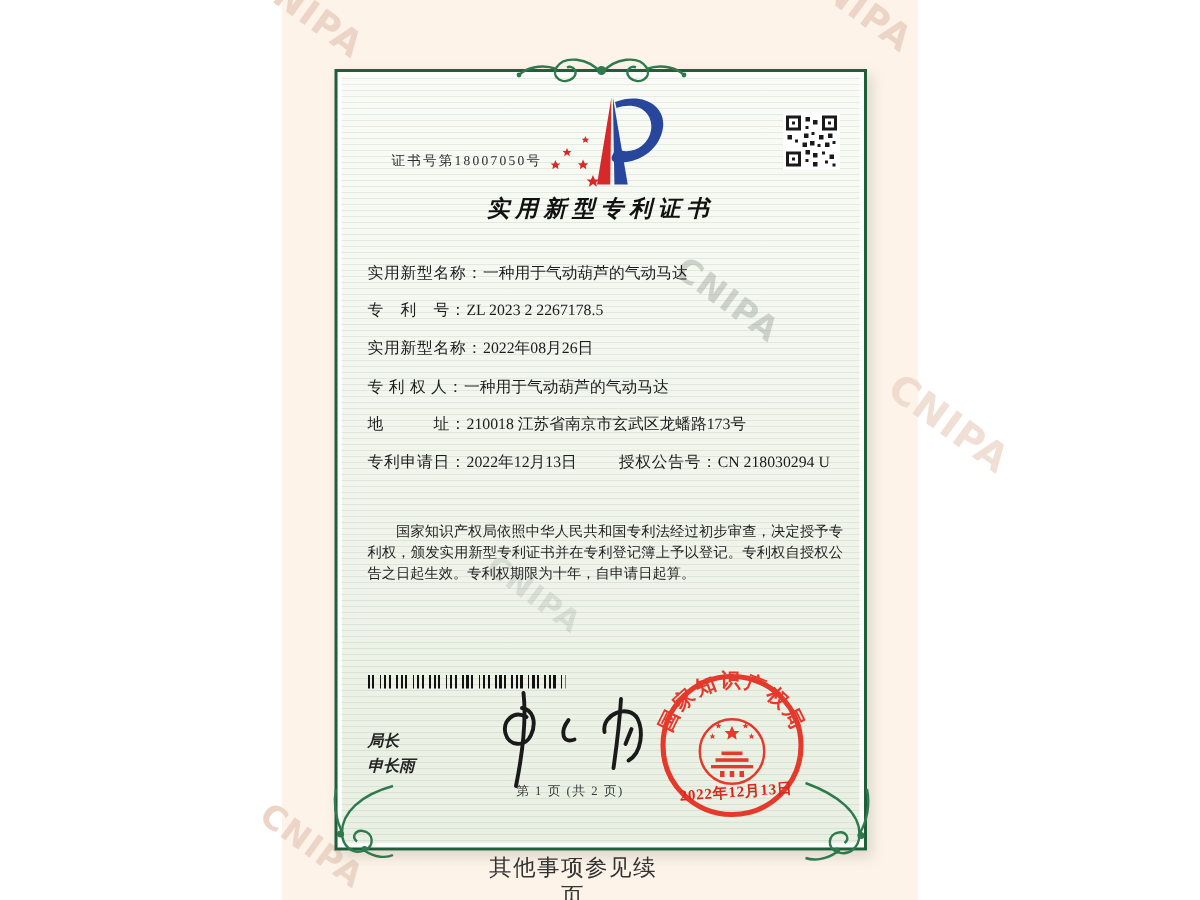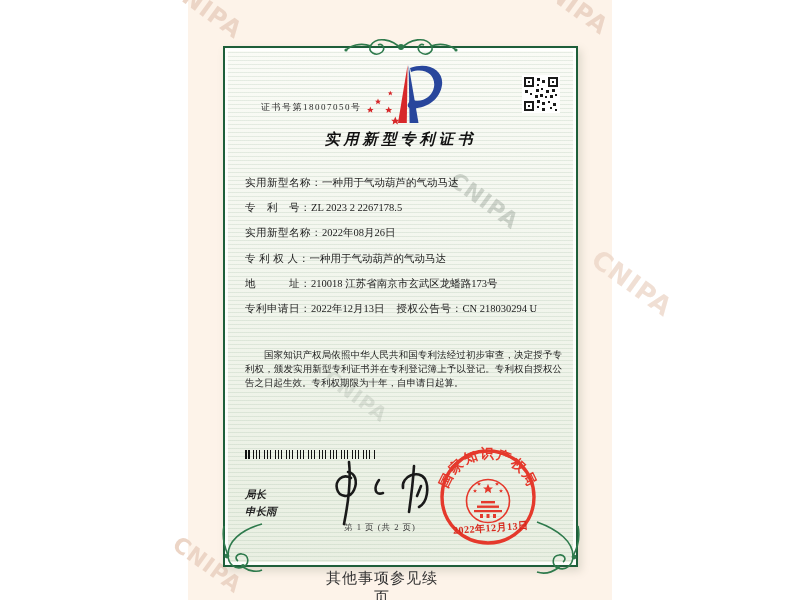--- a/index.html
+++ b/index.html
@@ -20,21 +20,21 @@
           linear-gradient(180deg,#fafbf6 0%,#f3f6ee 40%,#e9efe2 100%);
         box-shadow:inset 0 0 0 3px rgba(255,255,255,0.85), 3px 4px 8px rgba(110,120,95,0.22);}
   .cert-no{position:absolute;left:36px;top:28px;font-size:9px;letter-spacing:1.5px;color:#2a2a2a;margin-top:25px;}
   .qr{position:absolute;right:16px;top:27px;width:38px;height:38px;background:#fff;}
   .logo{position:absolute;left:140px;top:14px;}
   .title{position:absolute;left:0;top:82px;width:100%;text-align:center;
          font-size:15px;font-weight:bold;letter-spacing:4px;color:#111;font-style:italic;}
   .fields{position:absolute;left:20px;top:128px;right:18px;font-size:10.5px;color:#1c1c1c;}
   .frow{margin-bottom:11.2px;line-height:14px;white-space:nowrap;}
   .flabel{letter-spacing:0.5px;}
-  .fsecond{margin-left:12px;}
+  .fsecond{margin-left:28px;}
   .body-text{position:absolute;left:20px;top:300px;width:317px;font-size:9.5px;
              line-height:14px;color:#1f1f1f;text-align:justify;}
   .body-text p{margin:0;text-indent:2em;}
   .barcode{position:absolute;left:20px;top:402px;width:132px;height:9px;
            background:repeating-linear-gradient(90deg,#111 0 1.5px,rgba(0,0,0,0) 1.5px 3px,
                       #111 3px 4.5px,rgba(0,0,0,0) 4.5px 8px,#111 8px 9px,rgba(0,0,0,0) 9px 11px);}
   .director{position:absolute;left:20px;top:438px;font-family:"Liberation Sans","DejaVu Sans",sans-serif;
             font-size:10.5px;font-weight:bold;color:#222;line-height:17px;font-style:italic;}
   .signature{position:absolute;left:92px;top:410px;}
   .seal{position:absolute;left:212px;top:398px;opacity:0.95;}

